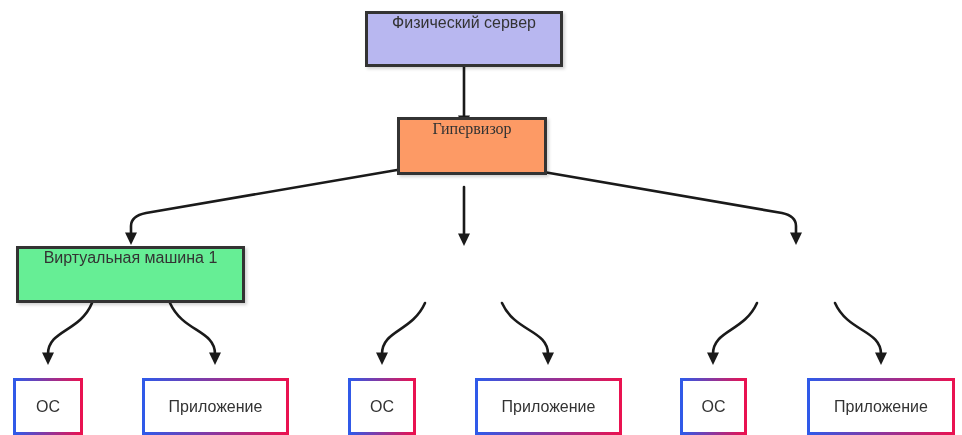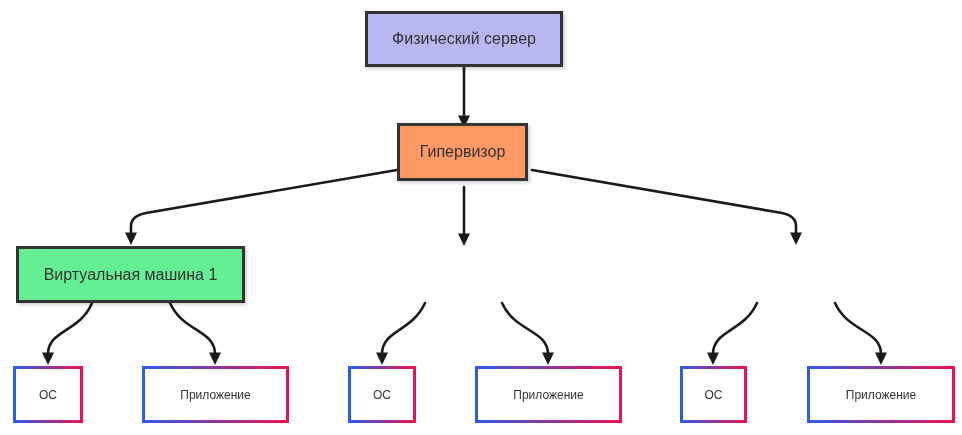--- a/index.html
+++ b/index.html
@@ -32,43 +32,44 @@
   }
   svg.edges .arrowhead {
     fill: var(--edge-color, #1a1a1a);
     stroke: none;
   }
   .node {
     position: absolute;
     box-sizing: border-box;
     border: 3px solid var(--node-border, #333333);
     display: flex;
-    align-items: center;
+    align-items: flex-start;
     justify-content: center;
     text-align: center;
     font-size: 16px;
     color: var(--text-color, #333333);
     box-shadow: 2px 2px 3px rgba(0,0,0,0.18);
   }
   .leaf {
     position: absolute;
     box-sizing: border-box;
     border: 3px solid;
     
     background: var(--leaf-fill, #ffffff);
     display: flex;
     align-items: center;
     justify-content: center;
     text-align: center;
-    font-size: 12px;
+    font-size: 16px;
     color: var(--text-color, #333333);
+    margin-top: 12px;
   }
   
   #node-server     { left: 365px; top: 11px;  width: 198px; height: 56px; }
-  #node-hypervisor { left: 397px; top: 123px; width: 131px; height: 58px; }
+  #node-hypervisor { left: 397px; top: 117px; width: 150px; height: 58px; font-family: Liberation Serif, serif; }
   #node-vm1        { left: 16px;  top: 246px; width: 229px; height: 57px; }
   #node-vm2        { left: 348px; top: 246px; width: 230px; height: 57px; }
   #node-vm3        { left: 680px; top: 246px; width: 232px; height: 57px; }
   #node-os1        { left: 13px;  top: 366px; width: 70px;  height: 57px; }
   #node-app1       { left: 142px; top: 366px; width: 147px; height: 57px; }
   #node-os2        { left: 348px; top: 366px; width: 68px;  height: 57px; }
   #node-app2       { left: 475px; top: 366px; width: 147px; height: 57px; }
   #node-os3        { left: 680px; top: 366px; width: 67px;  height: 57px; }
   #node-app3       { left: 807px; top: 366px; width: 148px; height: 57px; }
 </style>

